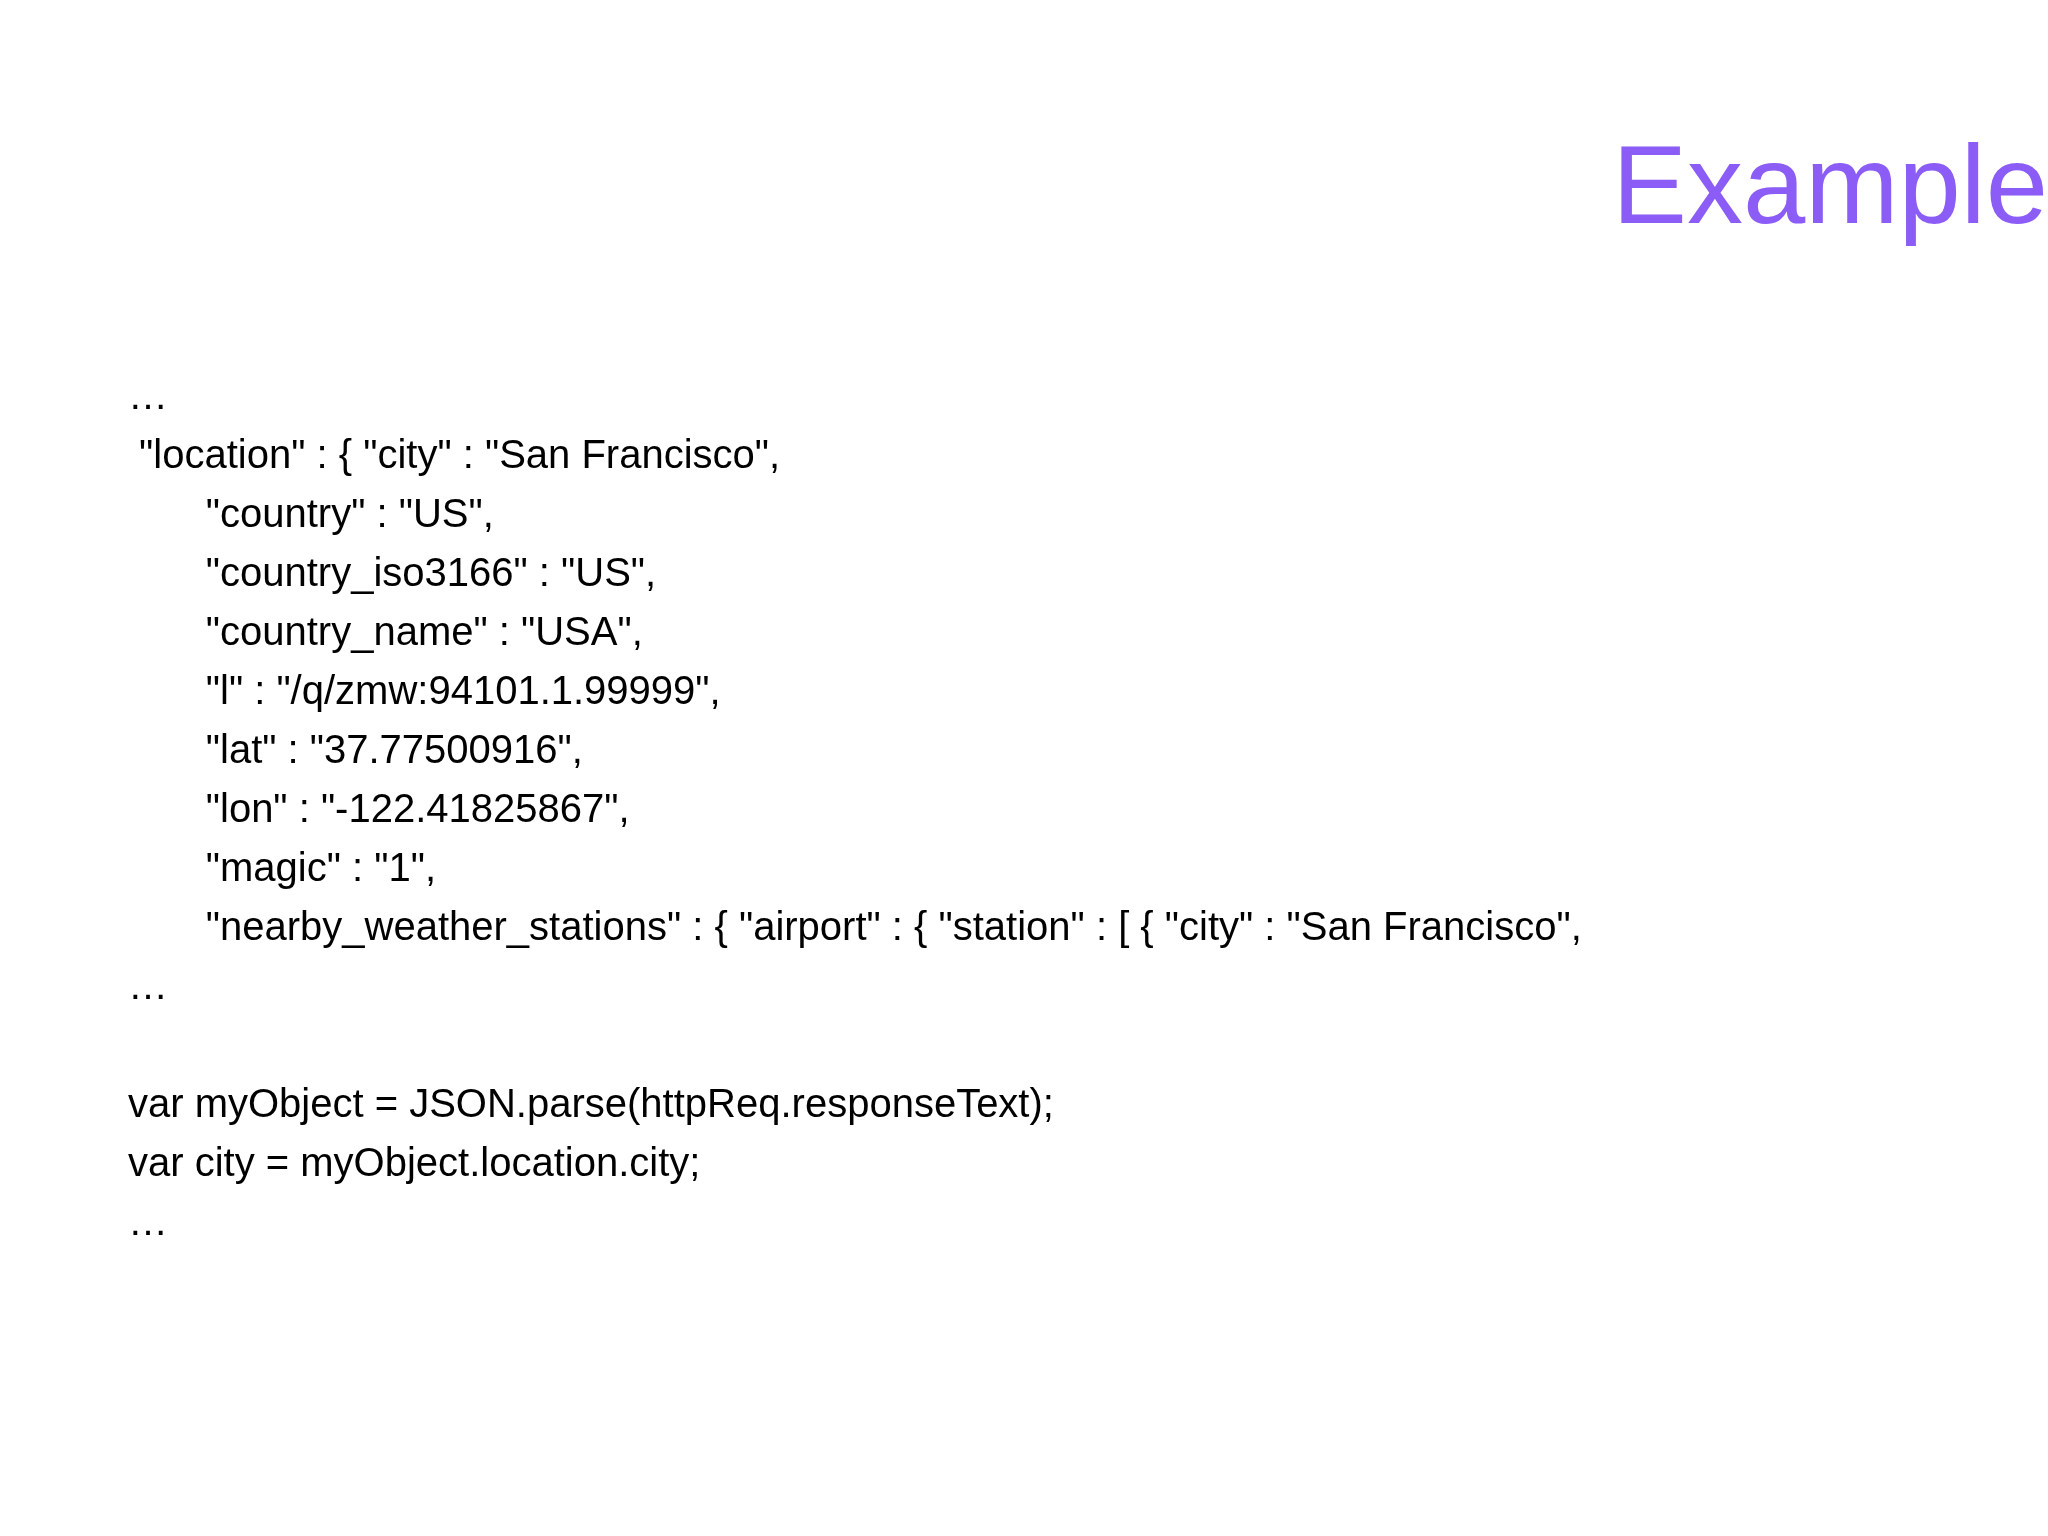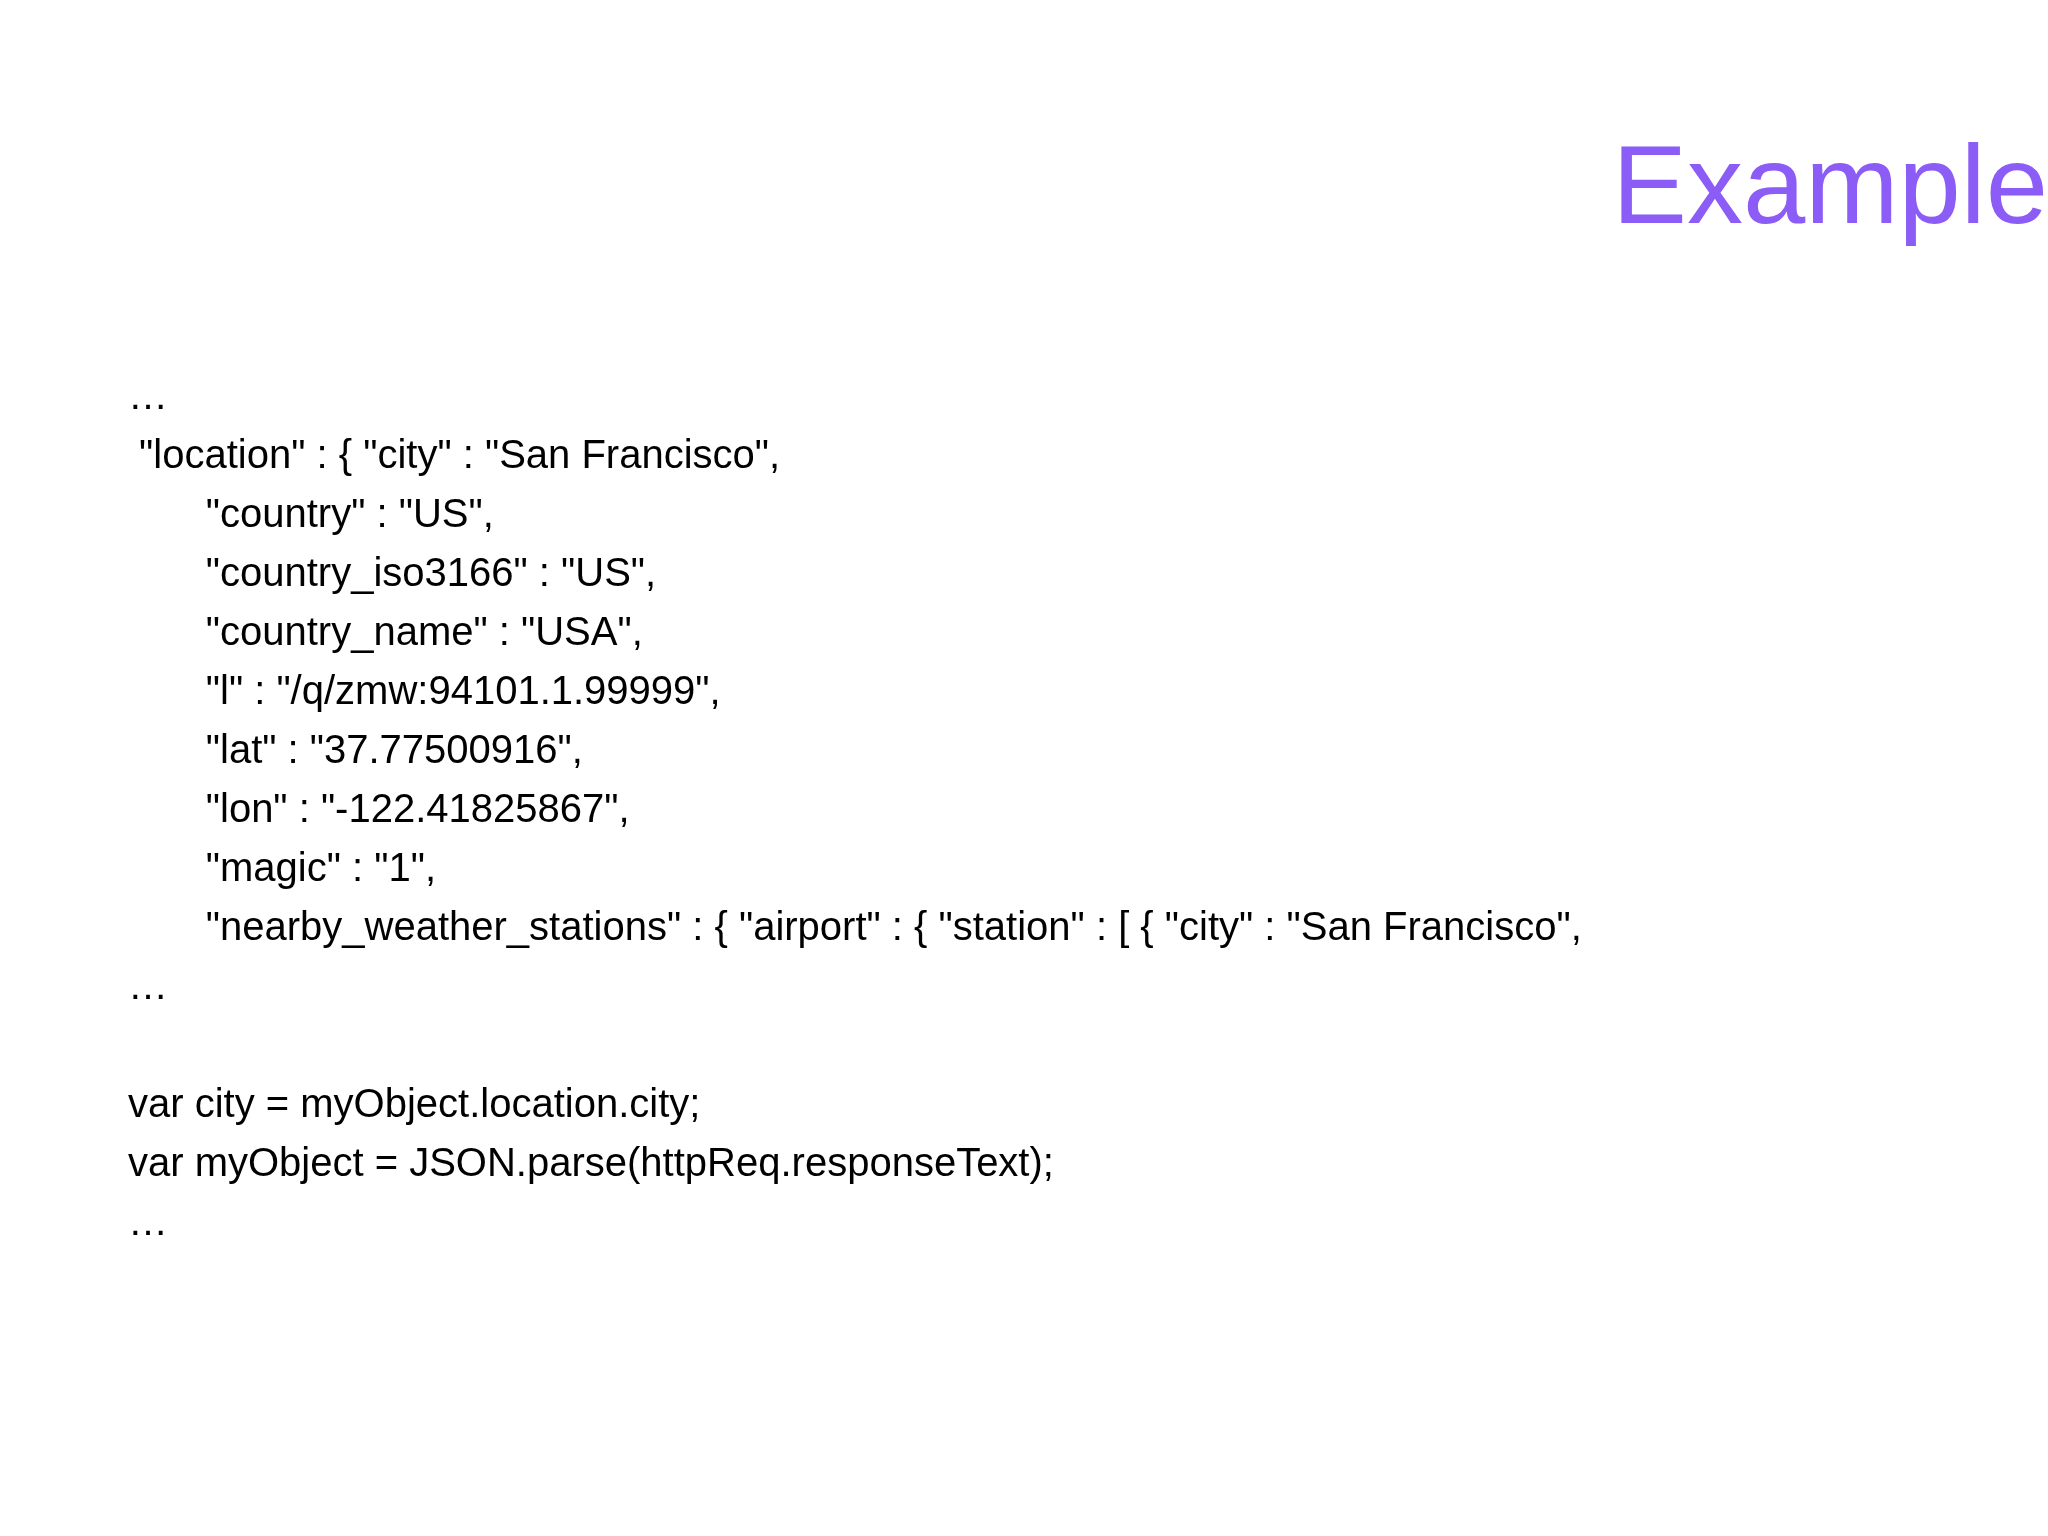--- a/index.html
+++ b/index.html
@@ -56,18 +56,18 @@
     <div class="code-line">       "country" : "US",</div>
     <div class="code-line">       "country_iso3166" : "US",</div>
     <div class="code-line">       "country_name" : "USA",</div>
     <div class="code-line">       "l" : "/q/zmw:94101.1.99999",</div>
     <div class="code-line">       "lat" : "37.77500916",</div>
     <div class="code-line">       "lon" : "-122.41825867",</div>
     <div class="code-line">       "magic" : "1",</div>
     <div class="code-line">       "nearby_weather_stations" : { "airport" : { "station" : [ { "city" : "San Francisco",</div>
     <div class="code-line">…</div>
     <div class="code-line"></div>
+    <div class="code-line">var myObject = JSON.parse(httpReq.responseText);</div>
     <div class="code-line">var city = myObject.location.city;</div>
-    <div class="code-line">var myObject = JSON.parse(httpReq.responseText);</div>
     <div class="code-line">…</div>
   </div>
 
 </div>
 
 </body></html>

